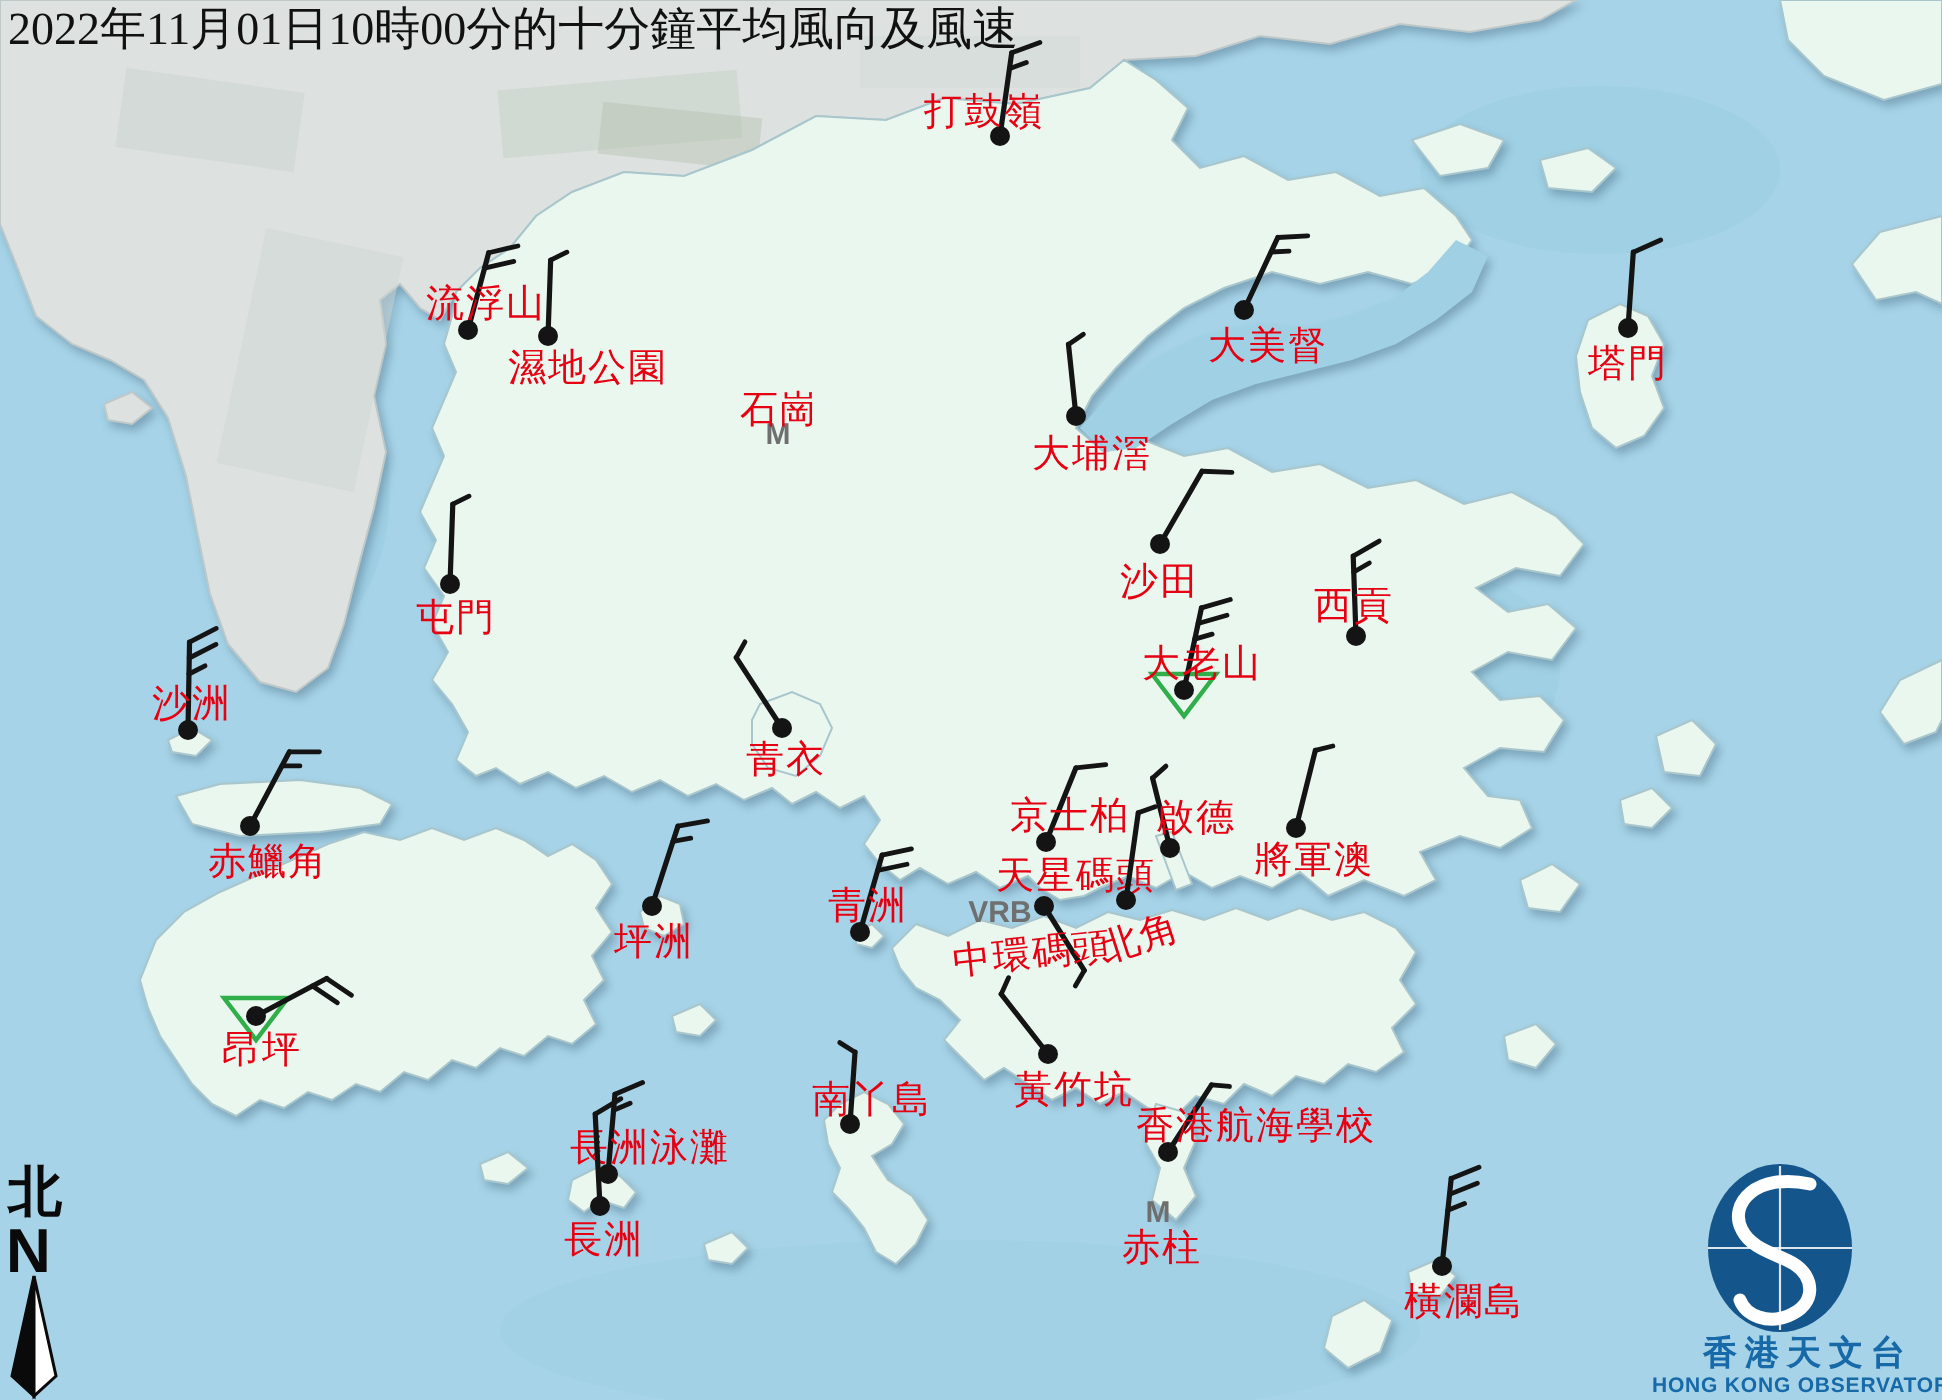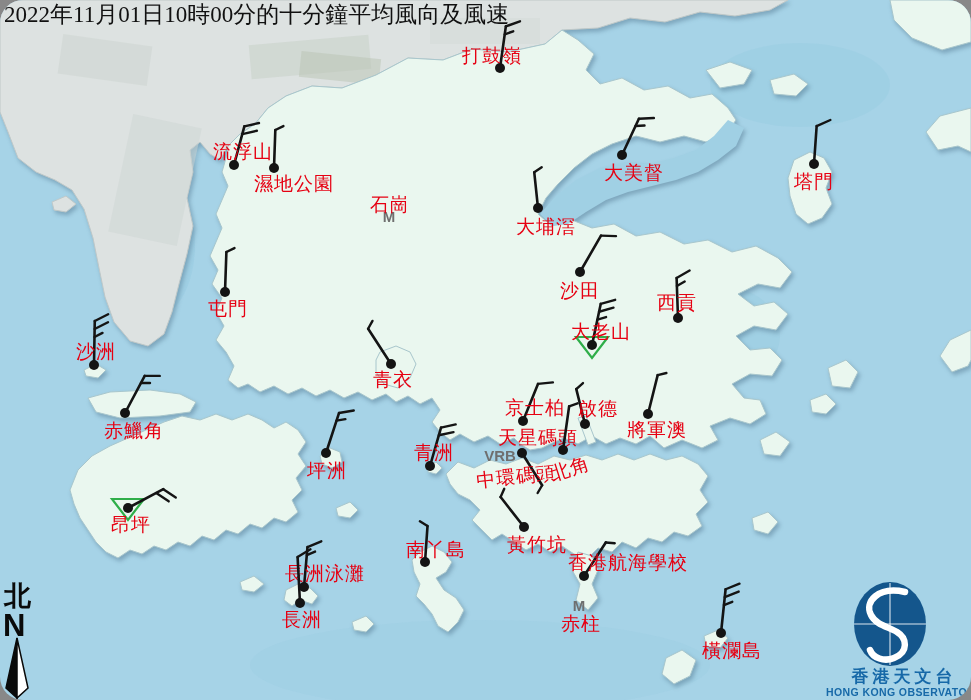--- a/index.html
+++ b/index.html
@@ -1,17 +1,17 @@
 <!DOCTYPE html>
 <html lang="zh-Hant"><head>
 <meta charset="utf-8">
 <style>
   html,body{margin:0;padding:0;background:#888;}
   #stage{position:relative;width:971px;height:700px;overflow:hidden;
-         font-family:"DejaVu Sans","Liberation Sans",sans-serif;border-radius:23px;}
+         font-family:"DejaVu Sans","Liberation Sans",sans-serif;}
   svg text{user-select:none;}
   .map-title{font-family:"Liberation Serif","DejaVu Serif",serif;font-size:23px;fill:#111;}
   .stn-label{font-size:19px;fill:#e60012;letter-spacing:1px;font-family:"DejaVu Sans",sans-serif;}
   .gray-marker{font-size:15px;font-weight:bold;fill:#6f6f6f;font-family:"Liberation Sans",sans-serif;}
   .compass-zh{font-size:27px;font-weight:bold;fill:#0a0a0a;font-family:"DejaVu Sans",sans-serif;}
   .compass-n{font-size:31px;font-weight:900;fill:#0a0a0a;font-family:"Liberation Sans",sans-serif;}
   .logo-zh{font-size:17px;fill:#1769a8;letter-spacing:4px;font-weight:bold;font-family:"DejaVu Sans",sans-serif;}
   .logo-en{font-size:10.5px;fill:#1769a8;font-weight:bold;letter-spacing:.4px;font-family:"Liberation Sans",sans-serif;}
   .land{fill:#eaf7ef;stroke:#a8c6cc;stroke-width:1;}
   .urban{fill:#dde2e1;stroke:#bfc8c8;stroke-width:1;}

